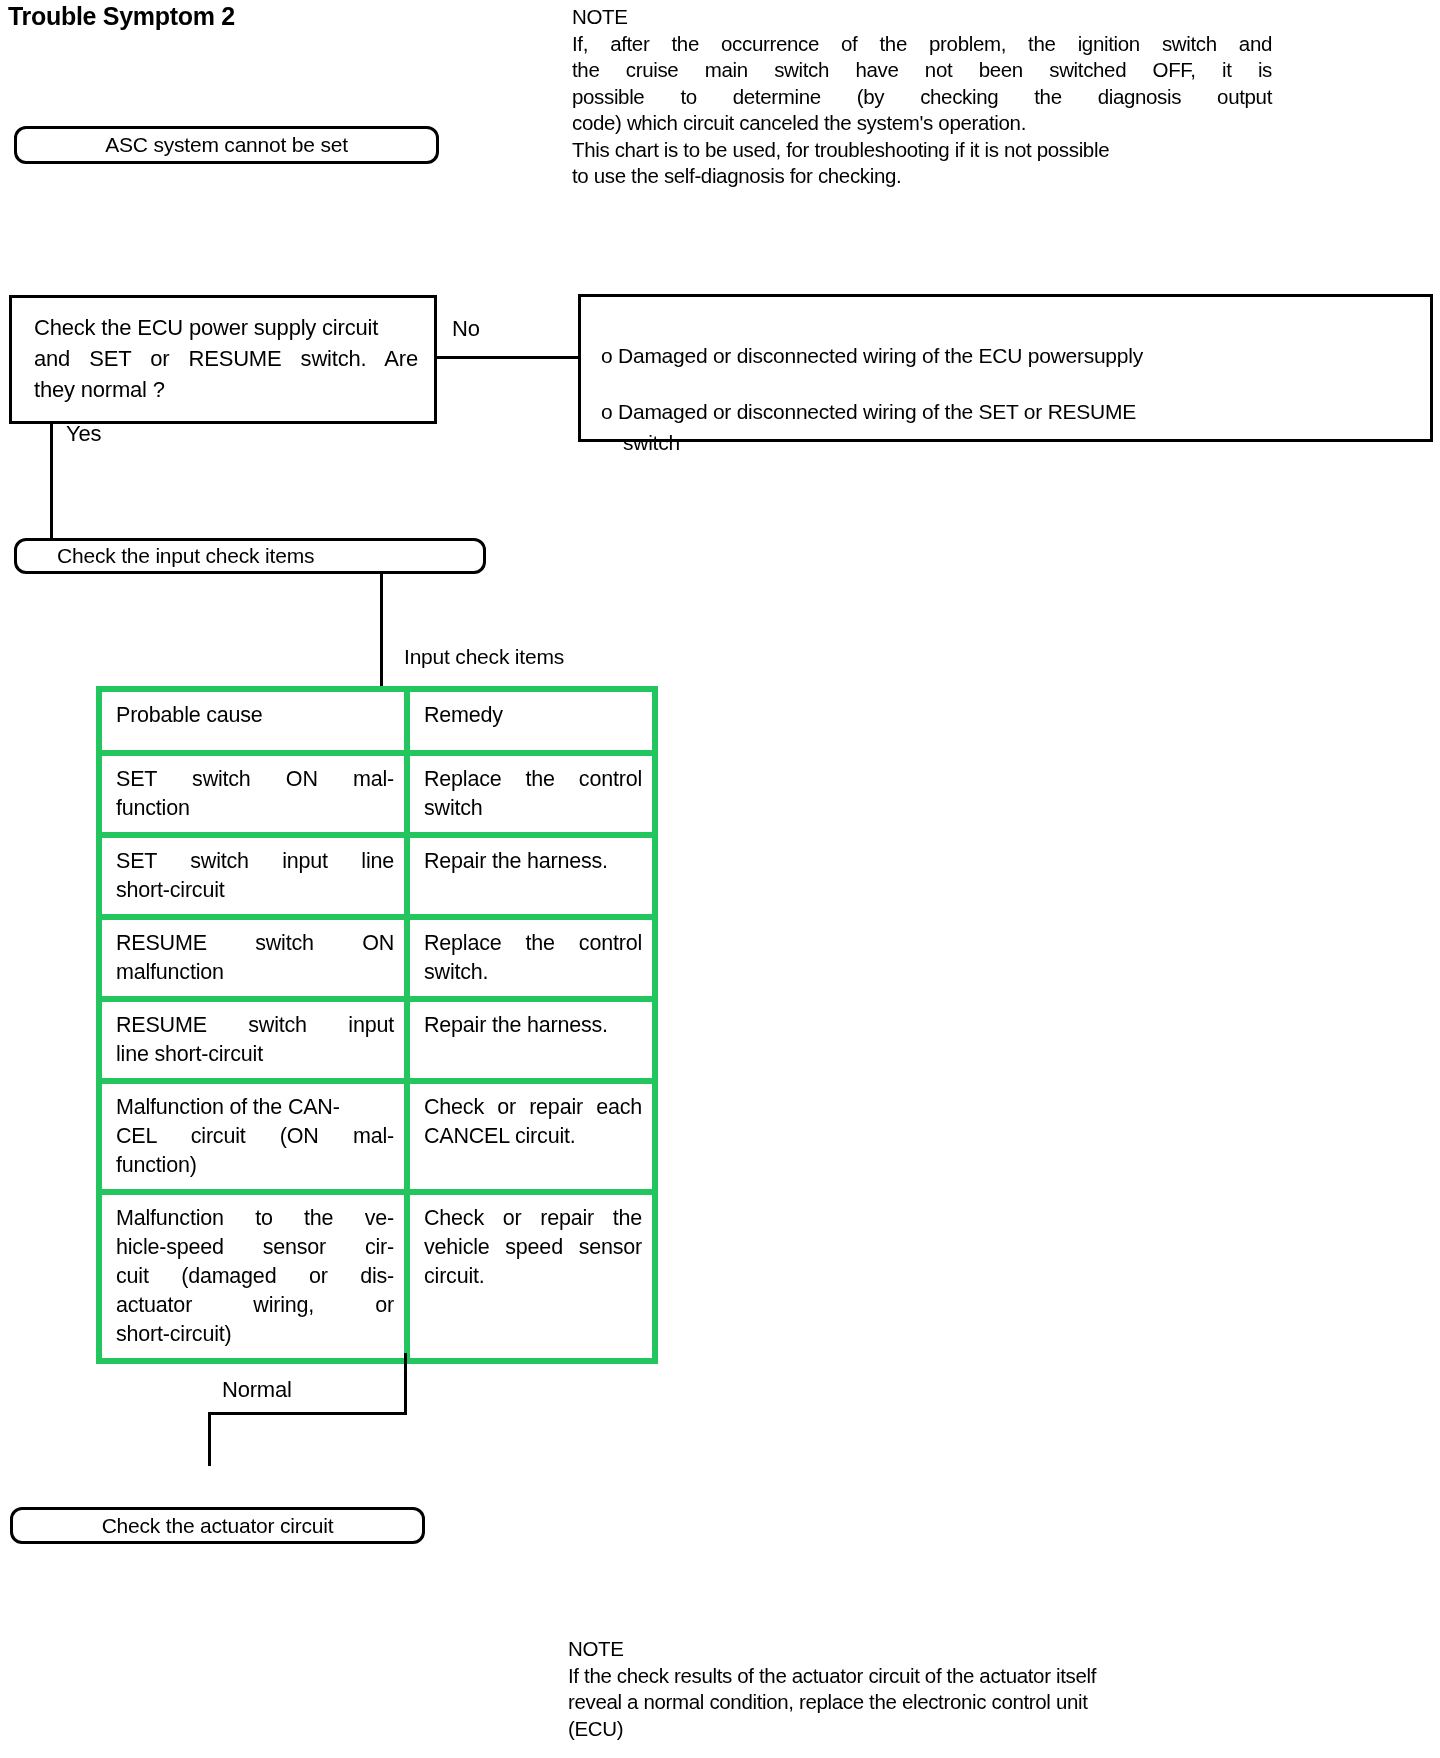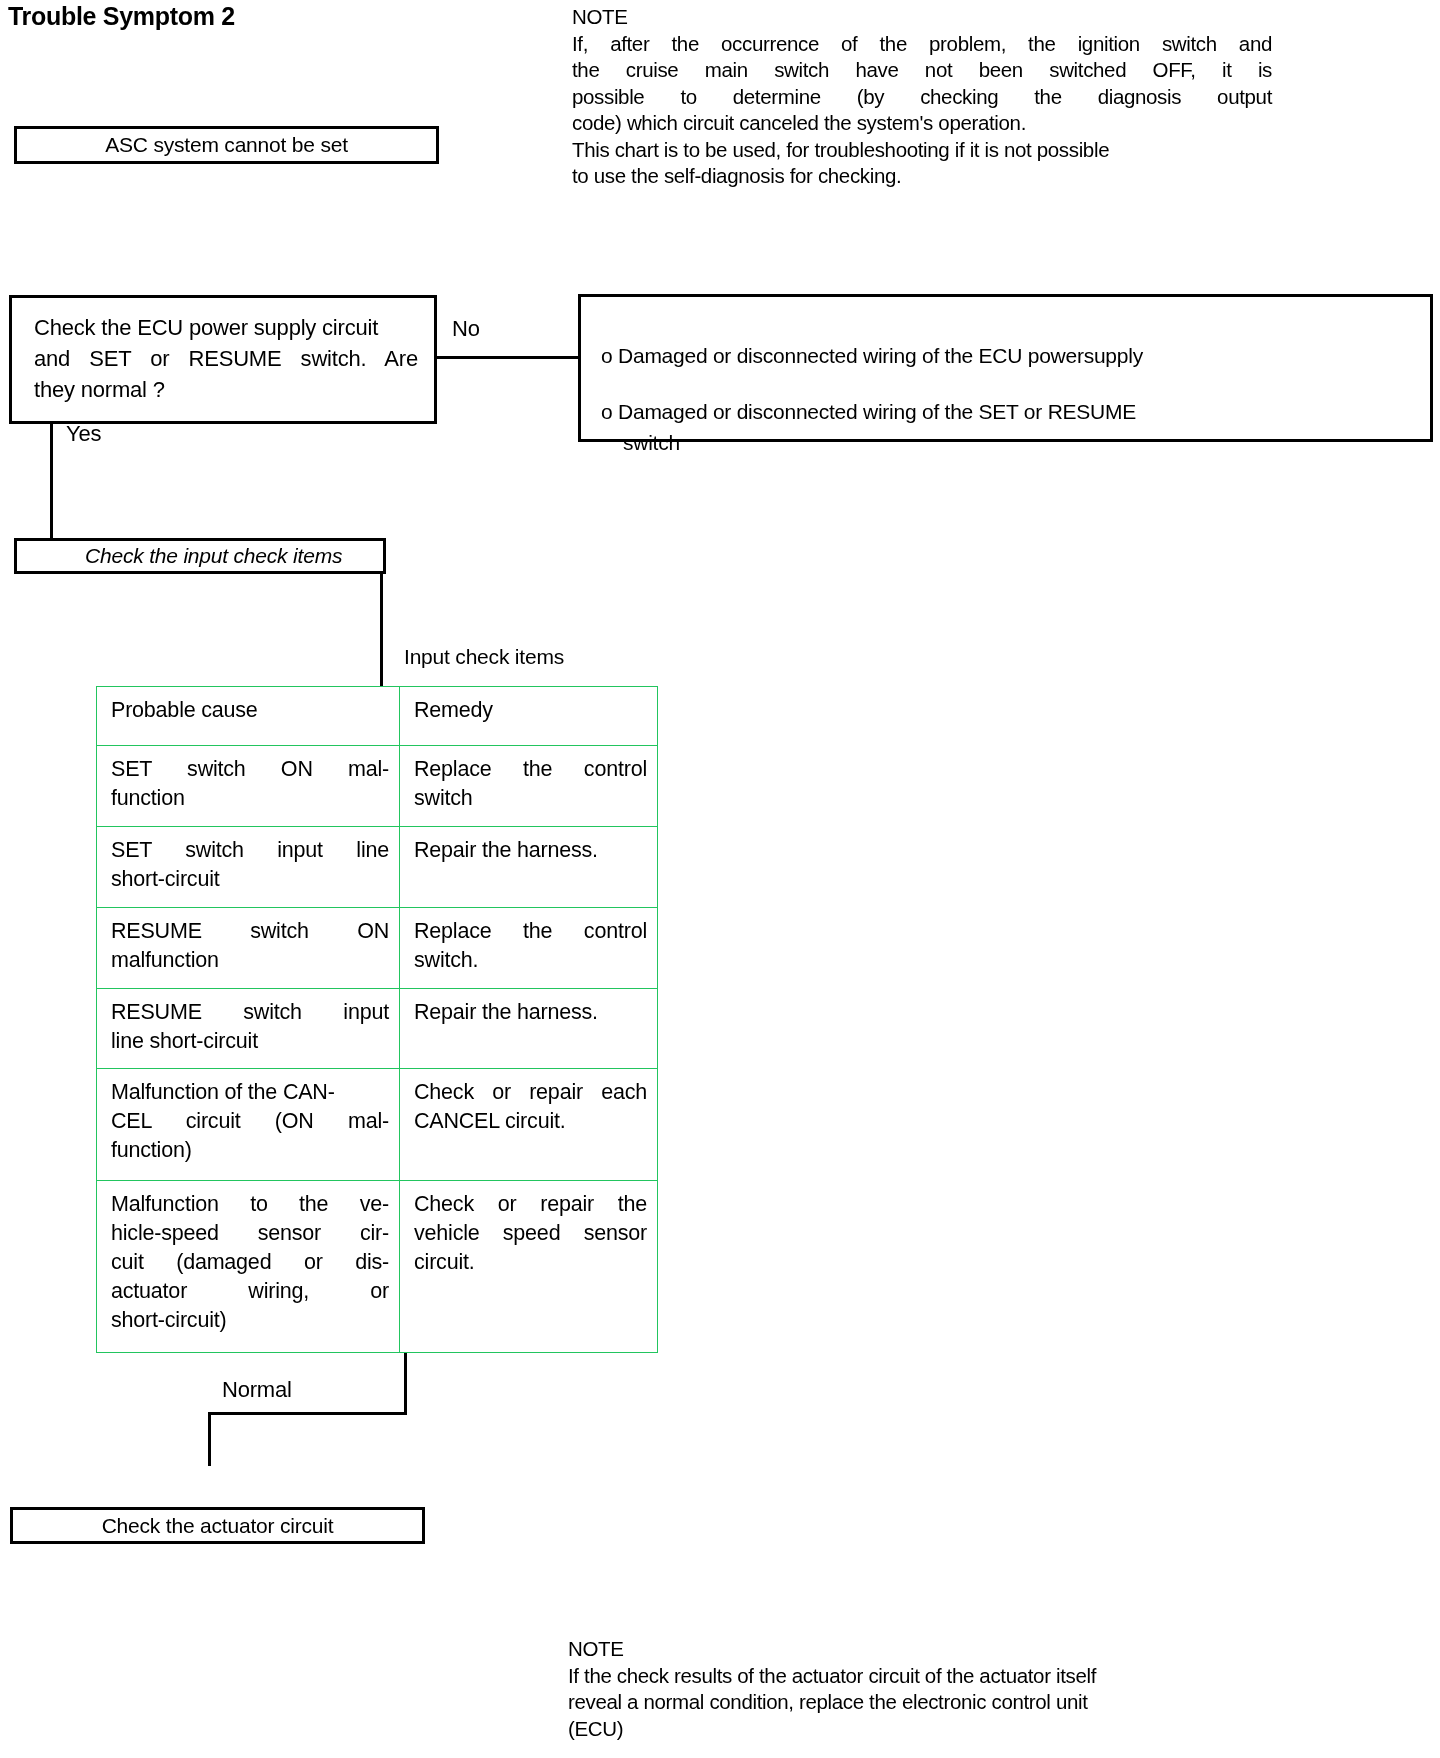--- a/index.html
+++ b/index.html
@@ -49,20 +49,21 @@
     border: 3px solid #000;
     background: #fff;
     box-sizing: border-box;
   }
   .box-center {
     display: flex;
     align-items: center;
     justify-content: center;
     font-size: 21px;
     letter-spacing: -0.2px;
+    border-radius: 12px;
   }
   .box-text {
     font-size: 22px;
     line-height: 31px;
     letter-spacing: -0.2px;
     padding: 14px 16px 10px 22px;
     box-sizing: border-box;
   }
   .box-text .ln { display: block; white-space: nowrap; }
   .just { text-align: justify; text-align-last: justify; }
@@ -106,21 +107,21 @@
     white-space: nowrap;
   }
   table.items {
     border-collapse: collapse;
     table-layout: fixed;
     width: 100%;
     height: 100%;
     background: #fff;
   }
   table.items td {
-    border: 1px solid #22c55e;
+    border: 6px solid #22c55e;
     vertical-align: top;
     font-size: 21.5px;
     line-height: 29px;
     letter-spacing: -0.2px;
     padding: 9px 10px 9px 14px;
   }
   table.items td.cause { width: 278px; }
   table.items tr.head td { height: 40px; }
   table.items .ln { display: block; white-space: nowrap; }
   table.items .ln.just { text-align: justify; text-align-last: justify; }
@@ -163,21 +164,21 @@
     <span class="bullet-row">
       <span>o</span>
       <span>Damaged or disconnected wiring of the SET or RESUME</span>
     </span>
     <span class="bullet-cont">switch</span>
   </div>
 
   <div class="abs vline" style="left:50px; top:424px; height:116px;"></div>
   <div class="abs branch-label" style="left:66px; top:421px;">Yes</div>
 
-  <div class="abs box box-center" style="left:14px; top:538px; width:372px; height:36px; justify-content:flex-start; padding-left:68px;font-style:italic;">
+  <div class="abs box box-center" style="left:14px; top:538px; width:472px; height:36px; justify-content:flex-start; padding-left:40px;">
     <span>Check the input check items</span>
   </div>
 
   <div class="abs vline" style="left:380px; top:574px; height:113px;"></div>
   <div class="abs tbl-caption" style="left:404px; top:645px;">Input check items</div>
 
   <div class="abs" style="left:96px; top:686px; width:562px; height:667px;">
     <table class="items">
       <tbody>
           <tr class="head">

